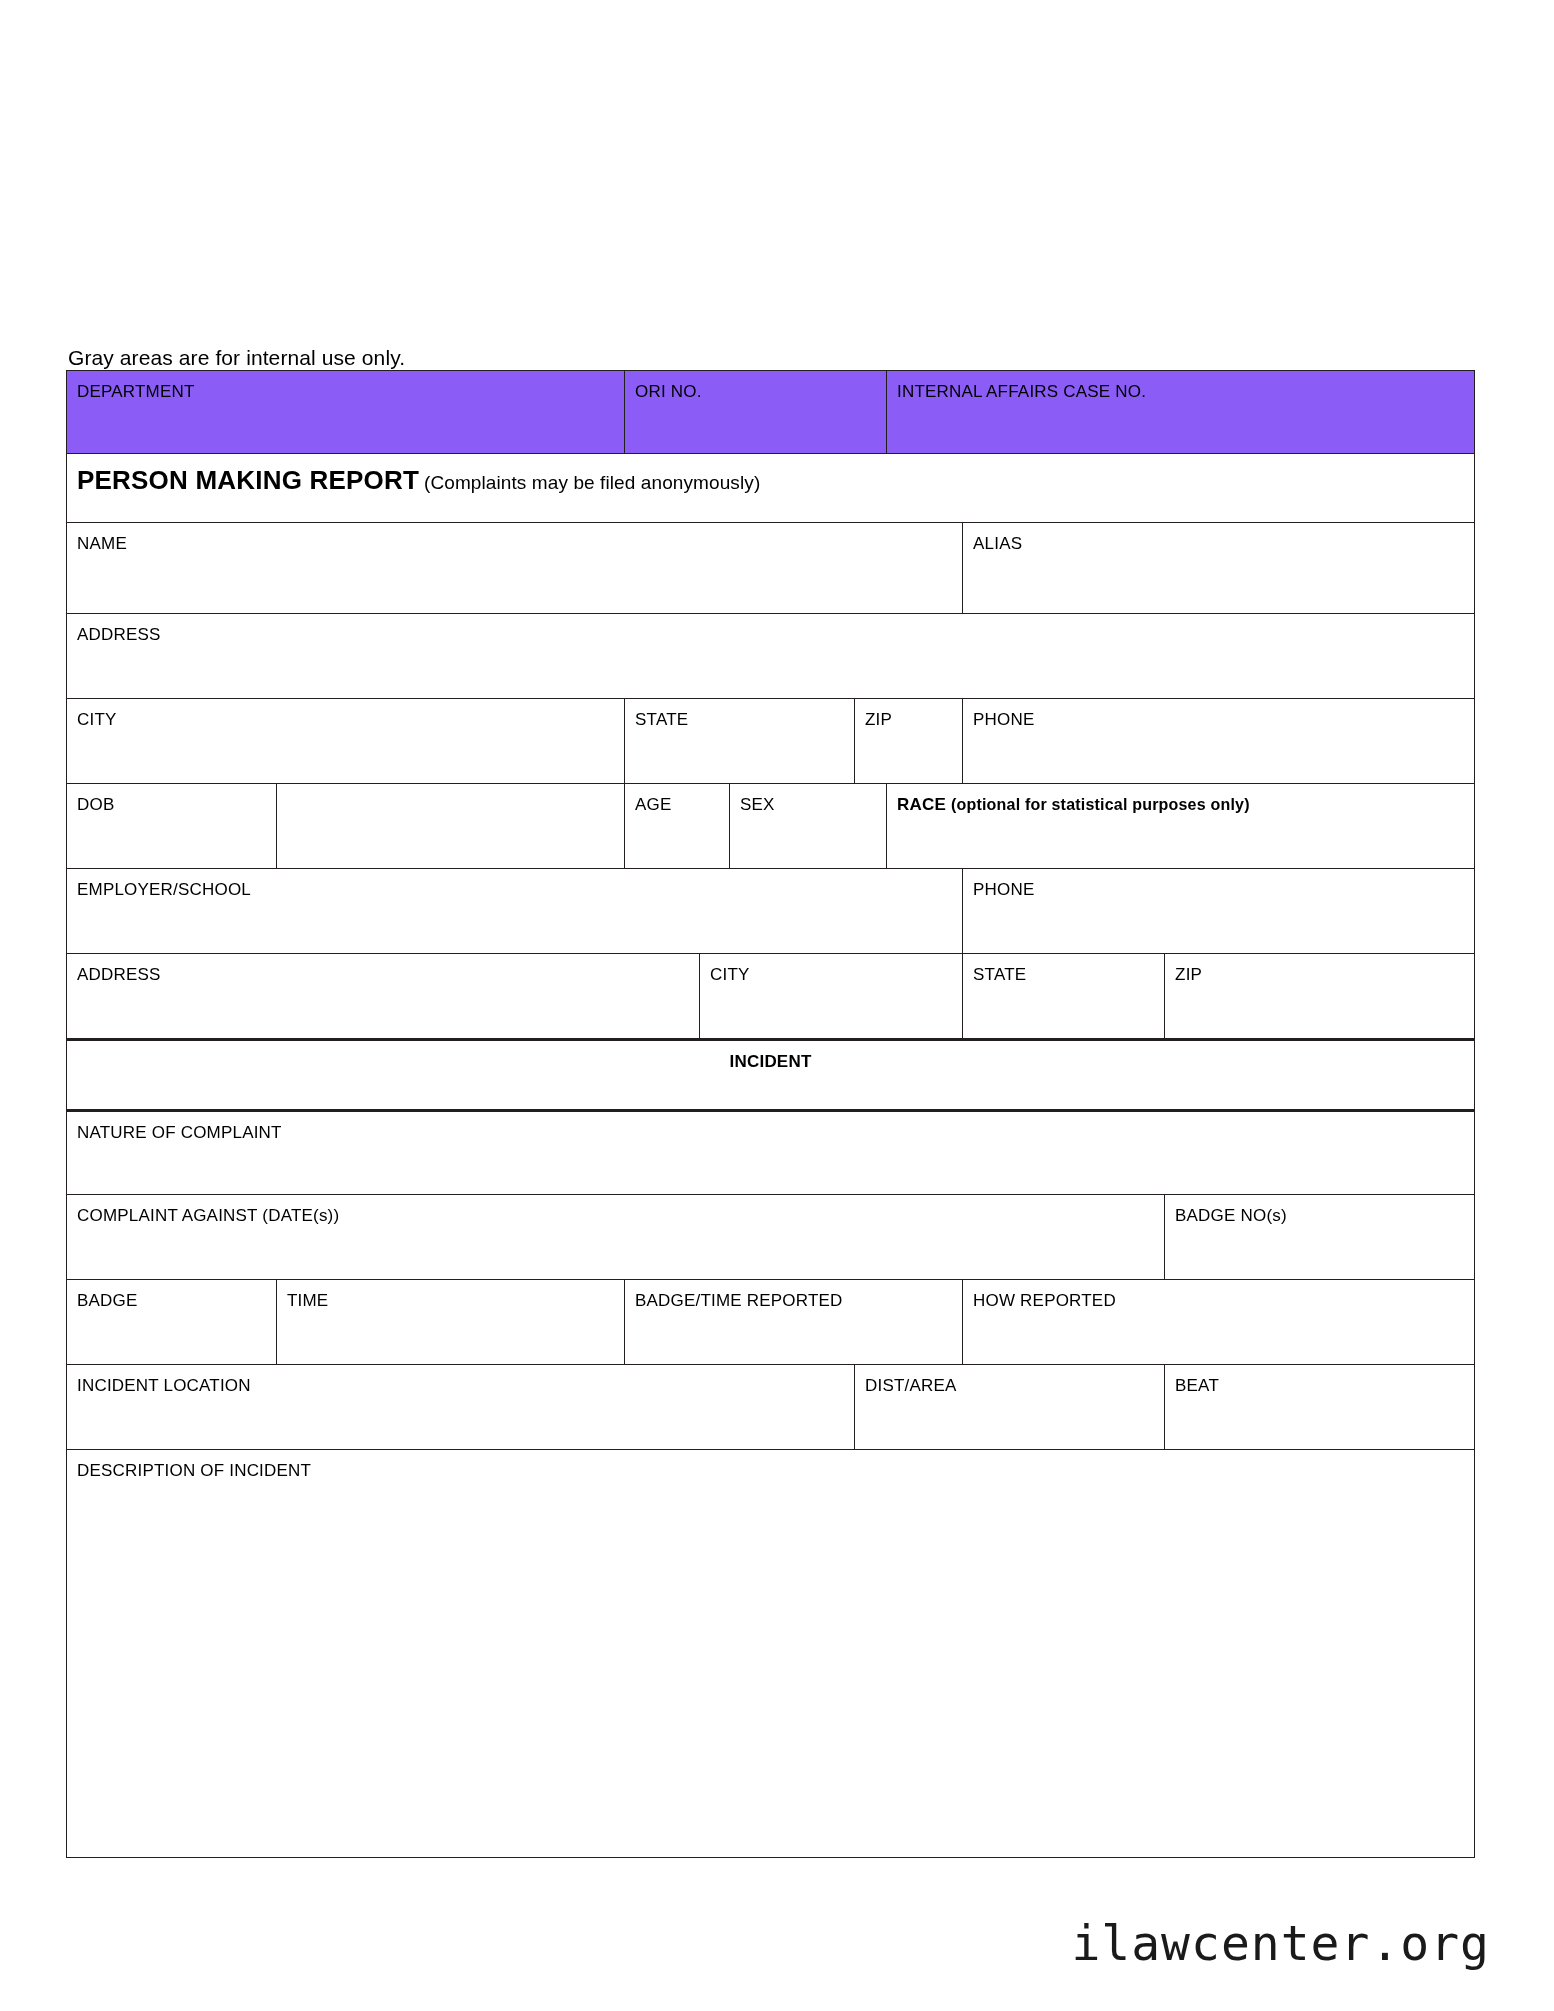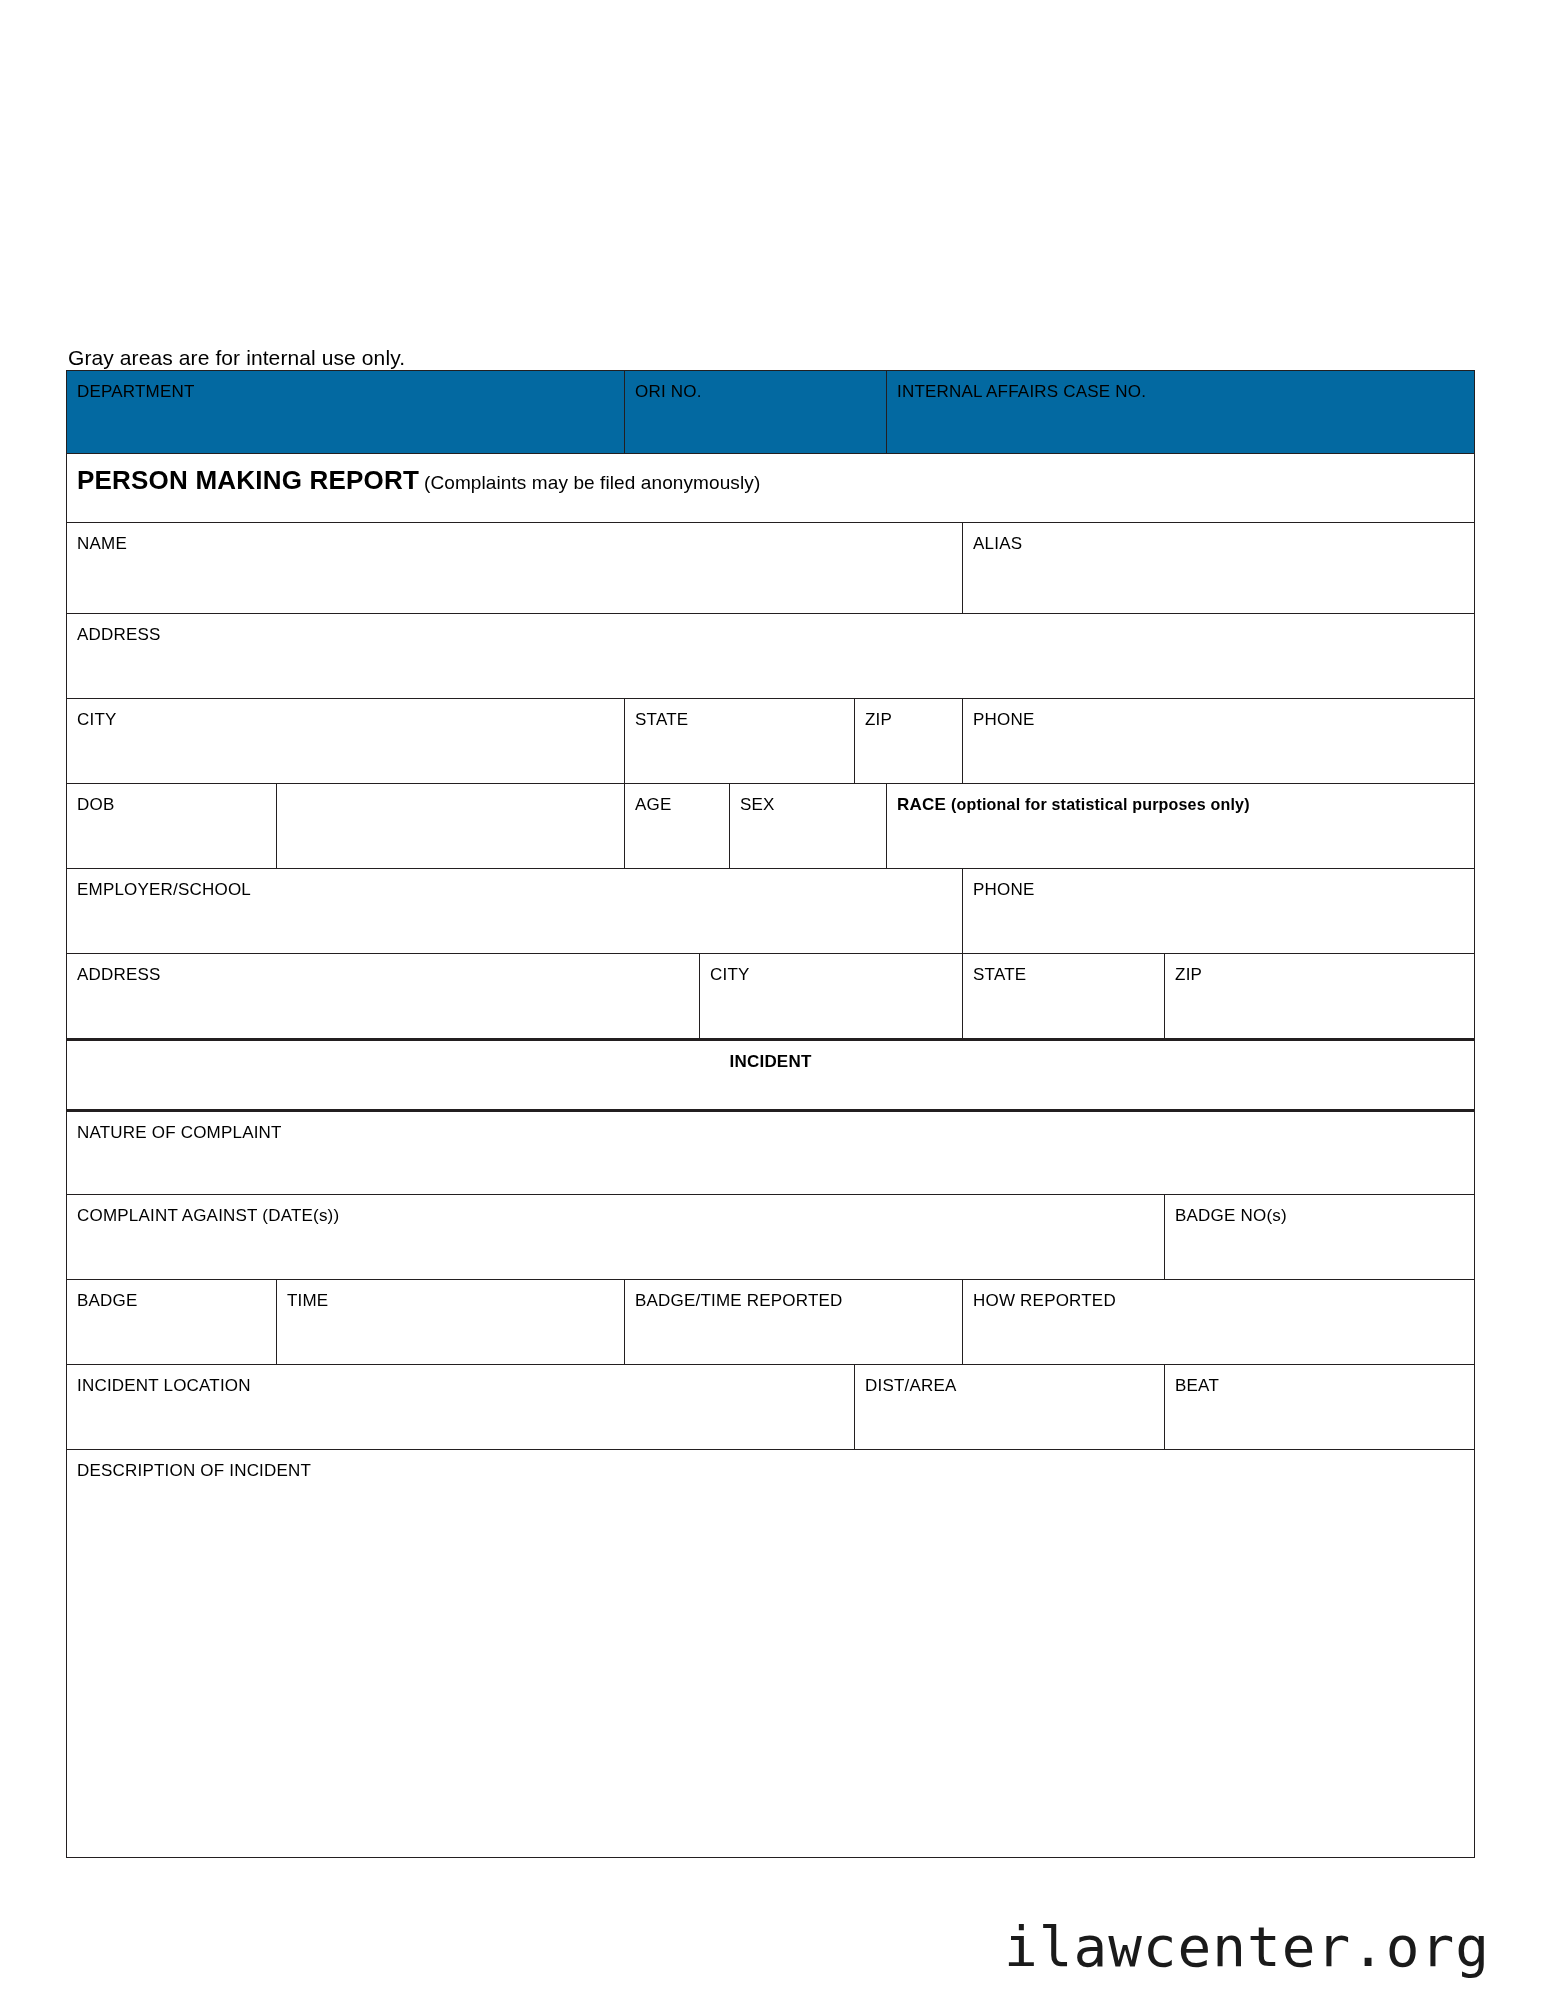--- a/index.html
+++ b/index.html
@@ -40,21 +40,21 @@
   }
   table.form td {
     border: 1px solid #231f20;
     vertical-align: top;
     padding: 12px 10px 0 10px;
     font-size: 17px;
     line-height: 1.1;
     letter-spacing: 0.2px;
   }
   .gray {
-    background: #0369a1;
+    background: #8b5cf6;
   }
   .h-56 { height: 56px; }
   .h-70 { height: 70px; }
   .h-72 { height: 72px; }
   .h-78 { height: 78px; }
   .h-big { height: 395px; }
   .title-cell {
     padding-top: 14px;
     margin-left: 16px;
   }
@@ -90,23 +90,23 @@
   }
   .race-note {
     font-size: 16px;
   }
   .mid-label {
     padding-top: 32px;
   }
   .watermark {
     position: absolute;
     right: 64px;
-    bottom: 32px;
+    bottom: 40px;
     font-family: "DejaVu Sans Mono", monospace;
-    font-size: 56px;
+    font-size: 48px;
     letter-spacing: 1px;
     color: #1a1a1a;
     white-space: nowrap;
   }
 </style>
 </head>
 <body>
 
 <div class="page">
 

